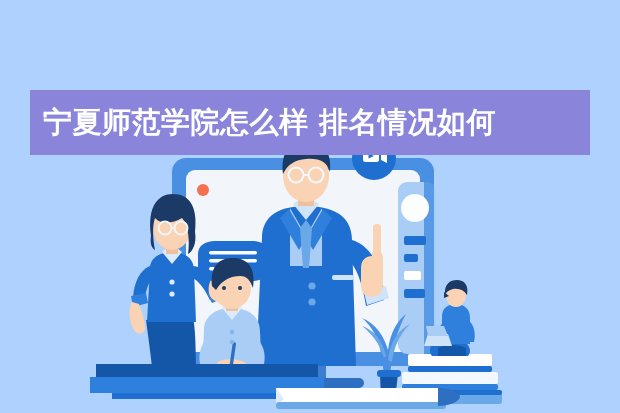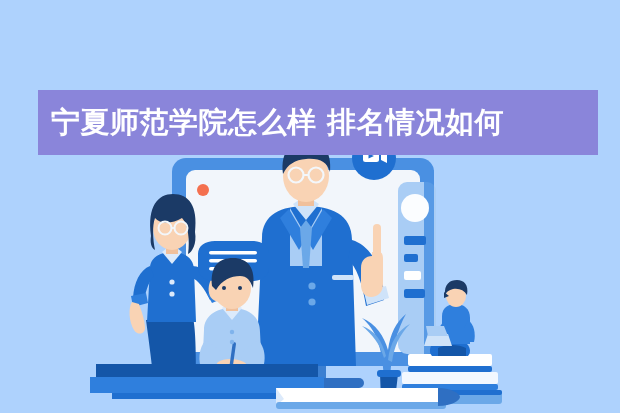--- a/index.html
+++ b/index.html
@@ -28,21 +28,20 @@
 
   
   #title-banner {
     position: absolute;
     left: 30px;
     top: 90px;
     width: 560px;
     height: 65px;
     background: #8a85da;
     z-index: 40;
-    margin-left: 8px;
   }
   #title-text {
     position: absolute;
     left: 13px;
     top: 50%;
     transform: translateY(-50%);
     color: #ffffff;
     font-size: 29px;
     font-weight: bold;
     letter-spacing: 0.5px;

